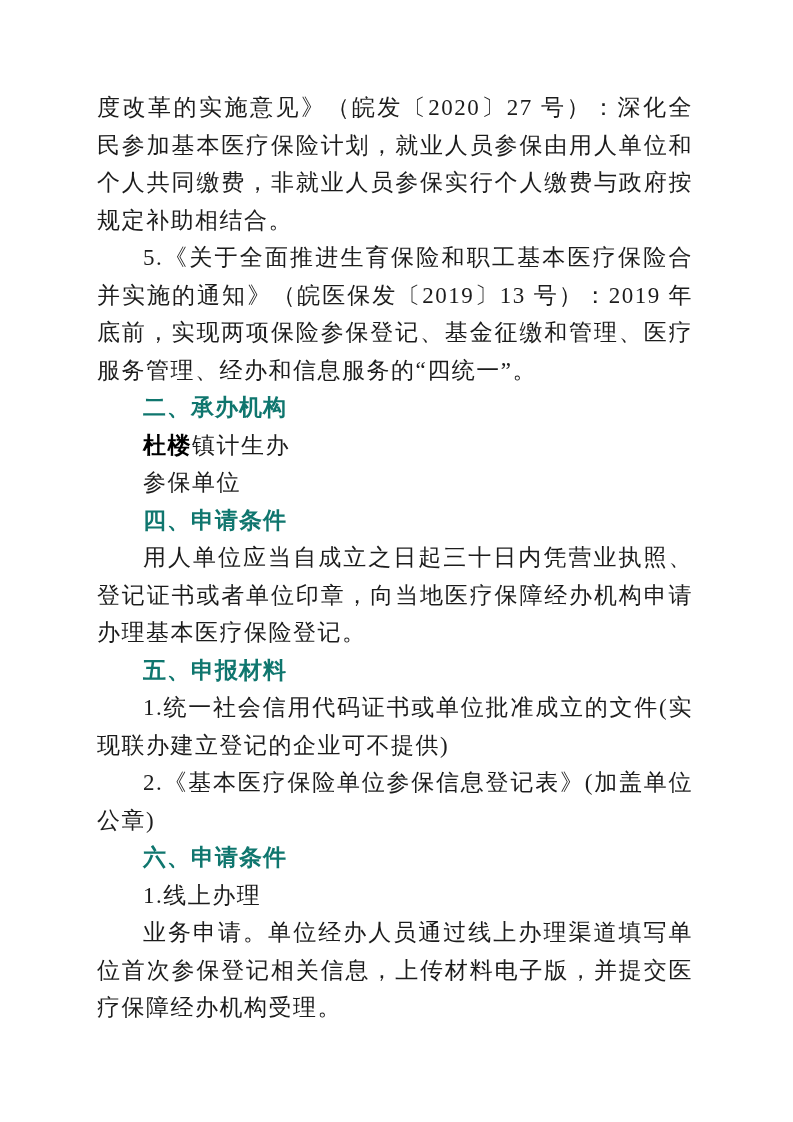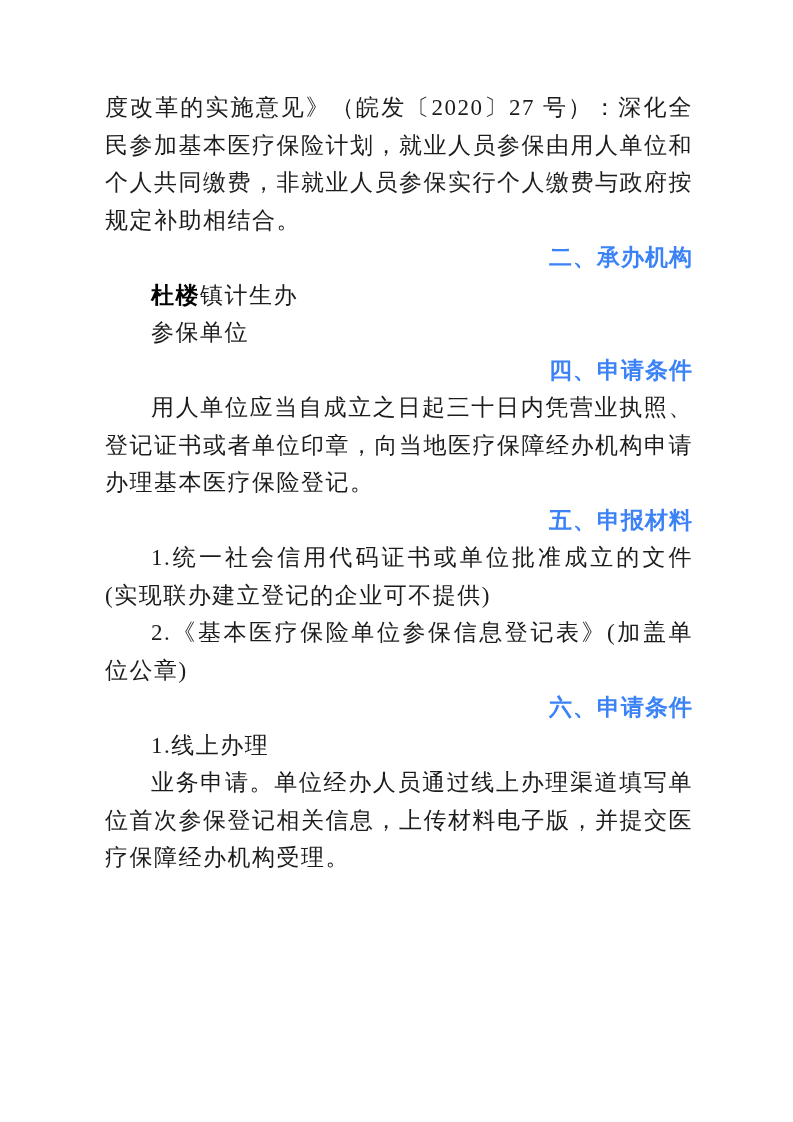--- a/index.html
+++ b/index.html
@@ -26,44 +26,44 @@
     font-size: 23px;
     line-height: 37.5px;
   }
   .doc-body p.body-para {
     font-family: "Liberation Serif", "DejaVu Serif", serif;
     font-weight: 400;
     color: #1c1c1c;
     letter-spacing: 1.5px;
     text-align: justify;
     text-justify: inter-character;
-    margin-left: 8px;
   }
   .doc-body h2.section-heading {
     font-family: "Liberation Sans", "DejaVu Sans", sans-serif;
     font-weight: 700;
-    color: #3b82f6;
+    color: #0f766e;
     letter-spacing: 1px;
-    text-align: right;
+    text-align: left;
   }
   .indent {
     text-indent: 2em;
   }
   .bold-prefix {
     font-family: Liberation Serif, serif;
     font-weight: 700;
     color: #000000;
   }
 </style>
 </head>
 <body>
 
 <div class="page">
   <div class="doc-body">
       <p class="body-para">度改革的实施意见》（皖发〔2020〕27 号）：深化全民参加基本医疗保险计划，就业人员参保由用人单位和个人共同缴费，非就业人员参保实行个人缴费与政府按规定补助相结合。</p>
+      <p class="body-para indent">5.《关于全面推进生育保险和职工基本医疗保险合并实施的通知》（皖医保发〔2019〕13 号）：2019 年底前，实现两项保险参保登记、基金征缴和管理、医疗服务管理、经办和信息服务的“四统一”。</p>
       <h2 class="section-heading indent">二、承办机构</h2>
       <p class="body-para indent"><span class="bold-prefix">杜楼</span>镇计生办</p>
       <p class="body-para indent">参保单位</p>
       <h2 class="section-heading indent">四、申请条件</h2>
       <p class="body-para indent">用人单位应当自成立之日起三十日内凭营业执照、登记证书或者单位印章，向当地医疗保障经办机构申请办理基本医疗保险登记。</p>
       <h2 class="section-heading indent">五、申报材料</h2>
       <p class="body-para indent">1.统一社会信用代码证书或单位批准成立的文件(实现联办建立登记的企业可不提供)</p>
       <p class="body-para indent">2.《基本医疗保险单位参保信息登记表》(加盖单位公章)</p>
       <h2 class="section-heading indent">六、申请条件</h2>
       <p class="body-para indent">1.线上办理</p>

